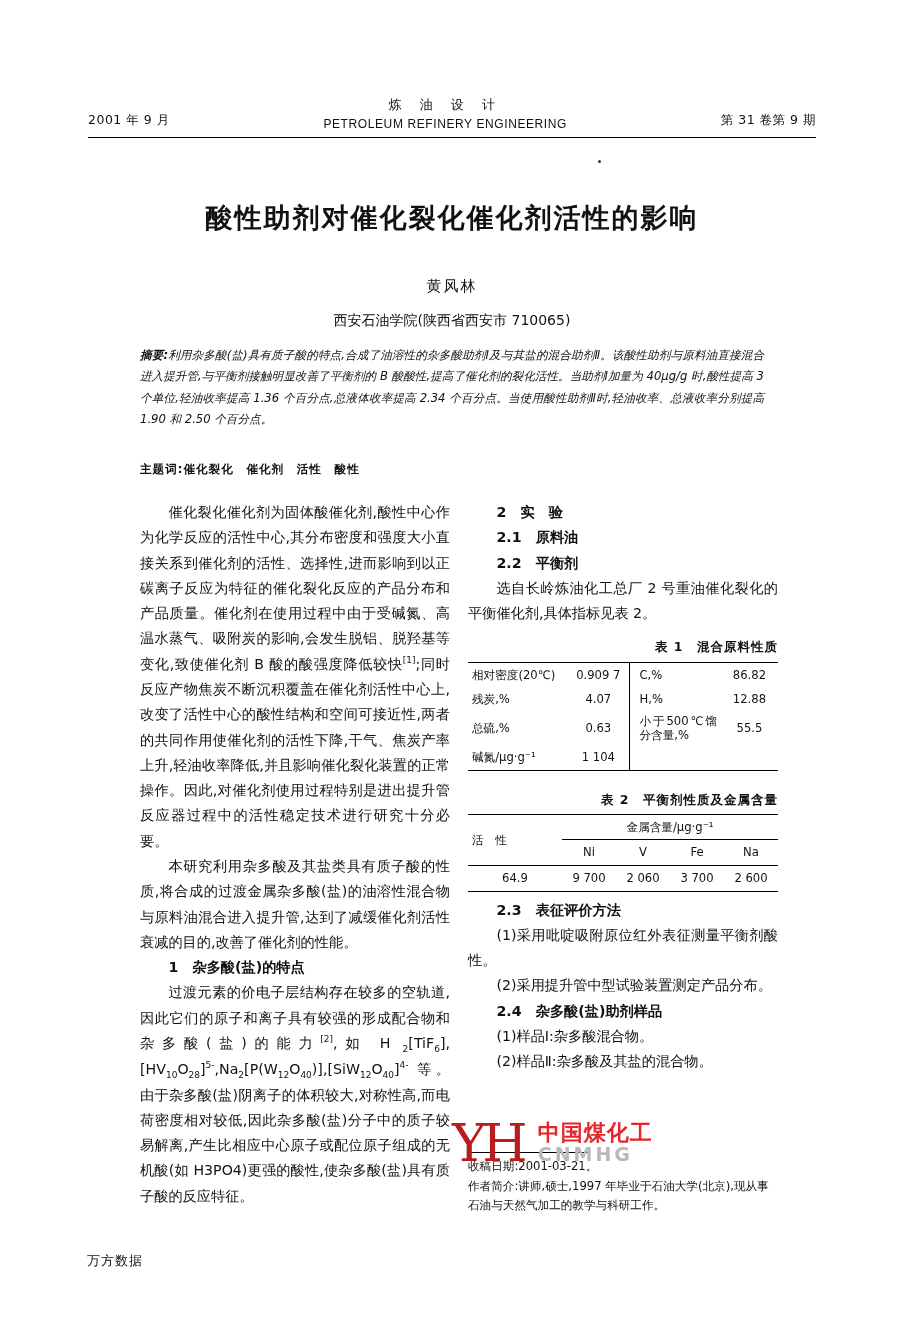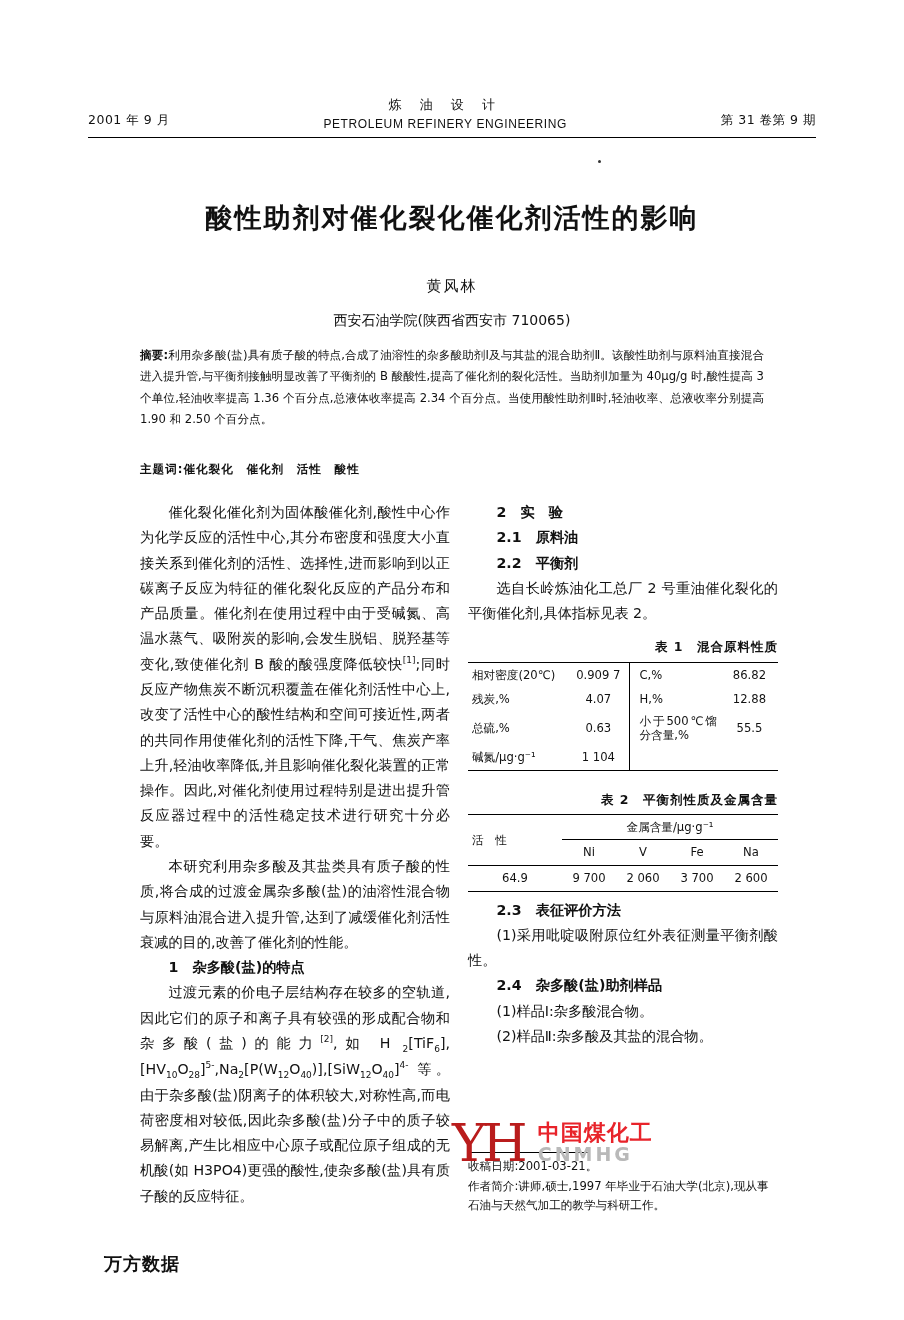--- a/index.html
+++ b/index.html
@@ -52,21 +52,21 @@
   .affil{
     position:absolute;left:0;top:312px;width:904px;text-align:center;
     font-size:14px;
   }
   
   .abstract{
     position:absolute;left:140px;top:345px;width:624px;
     font-size:11.6px;line-height:1.85;text-align:justify;
   }
   .abstract .lead{font-weight:bold;}
-  .abstract p{margin:0;text-indent:0;}
+  .abstract p{margin:0;text-indent:0;font-style:italic;}
   .keywords{
     position:absolute;left:140px;top:462px;width:624px;
     font-size:11.6px;font-weight:bold;letter-spacing:1px;
   }
   
   .col{
     position:absolute;top:500px;width:310px;
     font-size:14.2px;line-height:1.78;text-align:justify;
   }
   .col.left{left:140px;}
@@ -118,21 +118,21 @@
     font-weight:normal;font-size:52px;color:#b91c1c;letter-spacing:-4px;
     line-height:1;
   }
   .wm .cn{
     margin-left:14px;line-height:1.05;
   }
   .wm .cn .l1{font-size:22px;font-weight:bold;color:#e8232a;letter-spacing:1px;}
   .wm .cn .l2{font-size:19px;font-weight:bold;color:#b9b9b9;letter-spacing:3px;}
   
   .bottom-mark{
-    position:absolute;left:104px;top:1252px;font-size:18px;letter-spacing:1px;font-weight:bold;
+    position:absolute;left:87px;top:1252px;font-size:13px;letter-spacing:1px;
   }
   .dot-top{
     position:absolute;left:598px;top:160px;width:3px;height:3px;background:#333;
     border-radius:50%;
   }
 </style>
 </head>
 <body>
 
 <div class="page">
@@ -229,20 +229,21 @@
           <td>2 060</td>
           <td>3 700</td>
           <td>2 600</td>
         </tr>
       </tbody>
         </table>
     </div>
 
     <p class="sec">2.3　表征评价方法</p>
     <p>(1)采用吡啶吸附原位红外表征测量平衡剂酸性。</p>
+    <p>(2)采用提升管中型试验装置测定产品分布。</p>
     <p class="sec">2.4　杂多酸(盐)助剂样品</p>
     <p>(1)样品Ⅰ:杂多酸混合物。</p>
     <p>(2)样品Ⅱ:杂多酸及其盐的混合物。</p>
   </div>
 
   <div class="footnote">
     <div class="fn-rule"></div>
     <div>收稿日期:2001-03-21。</div>
     <div>作者简介:讲师,硕士,1997 年毕业于石油大学(北京),现从事石油与天然气加工的教学与科研工作。</div>
   </div>

